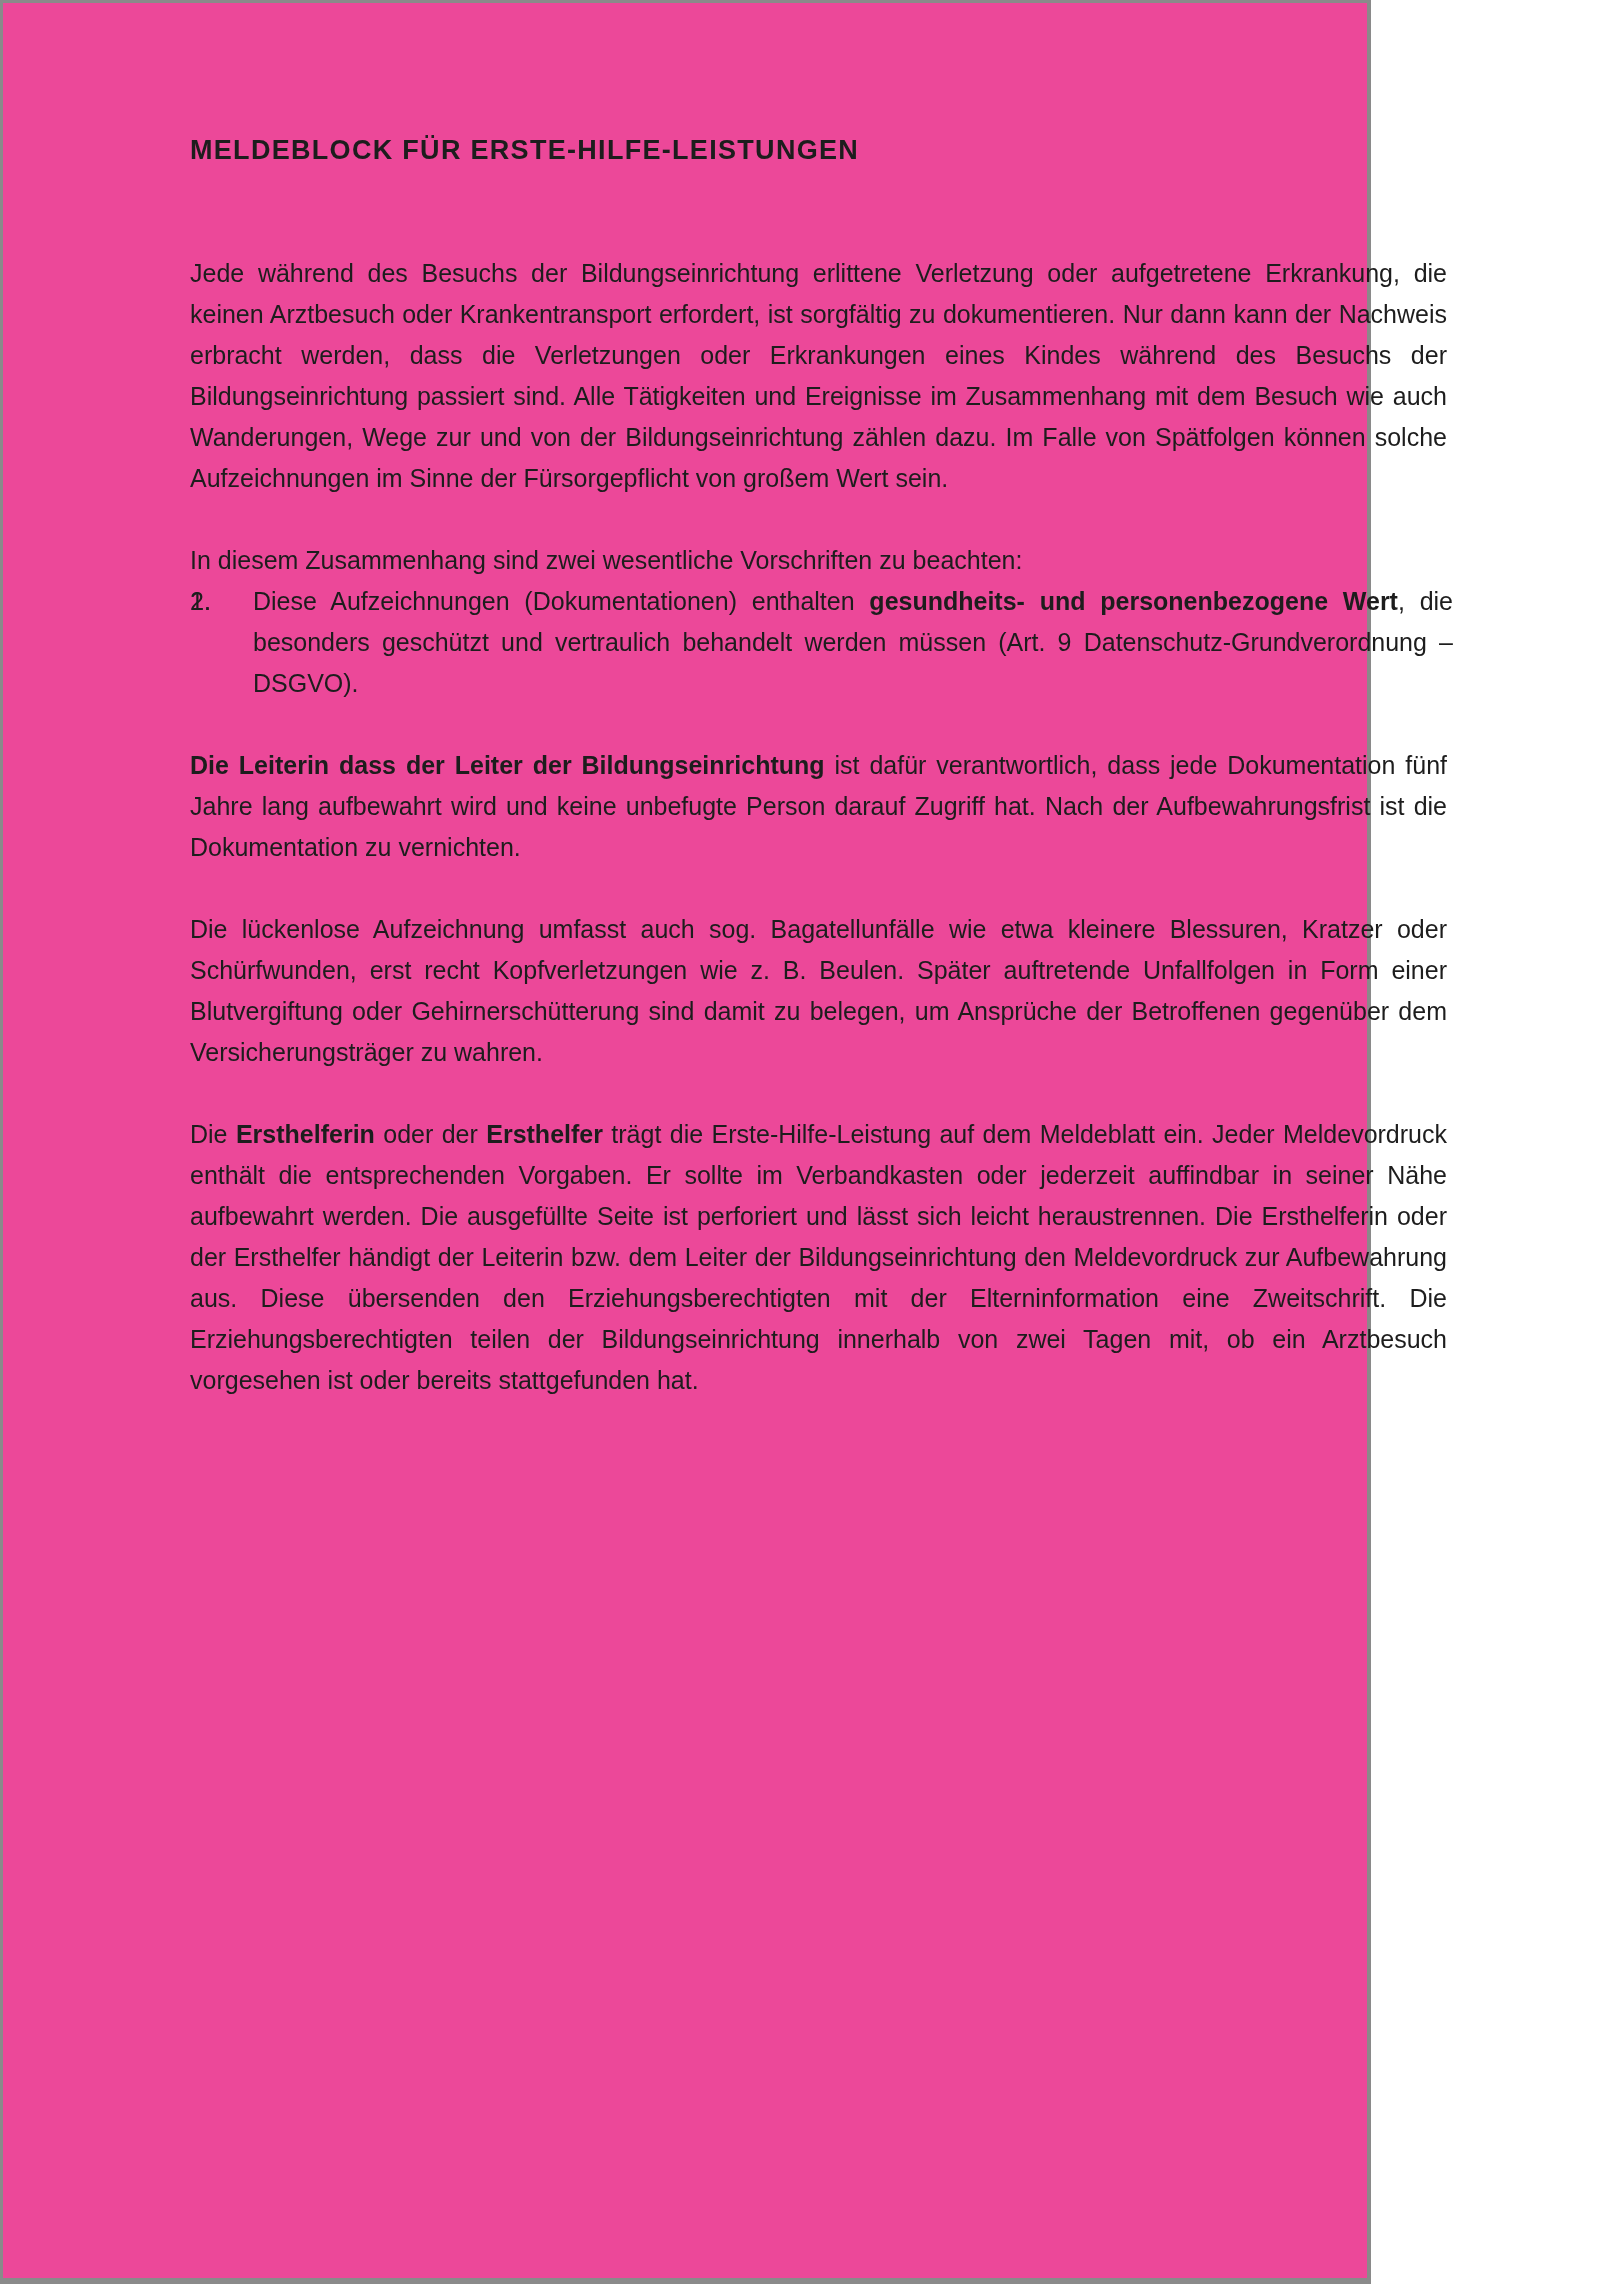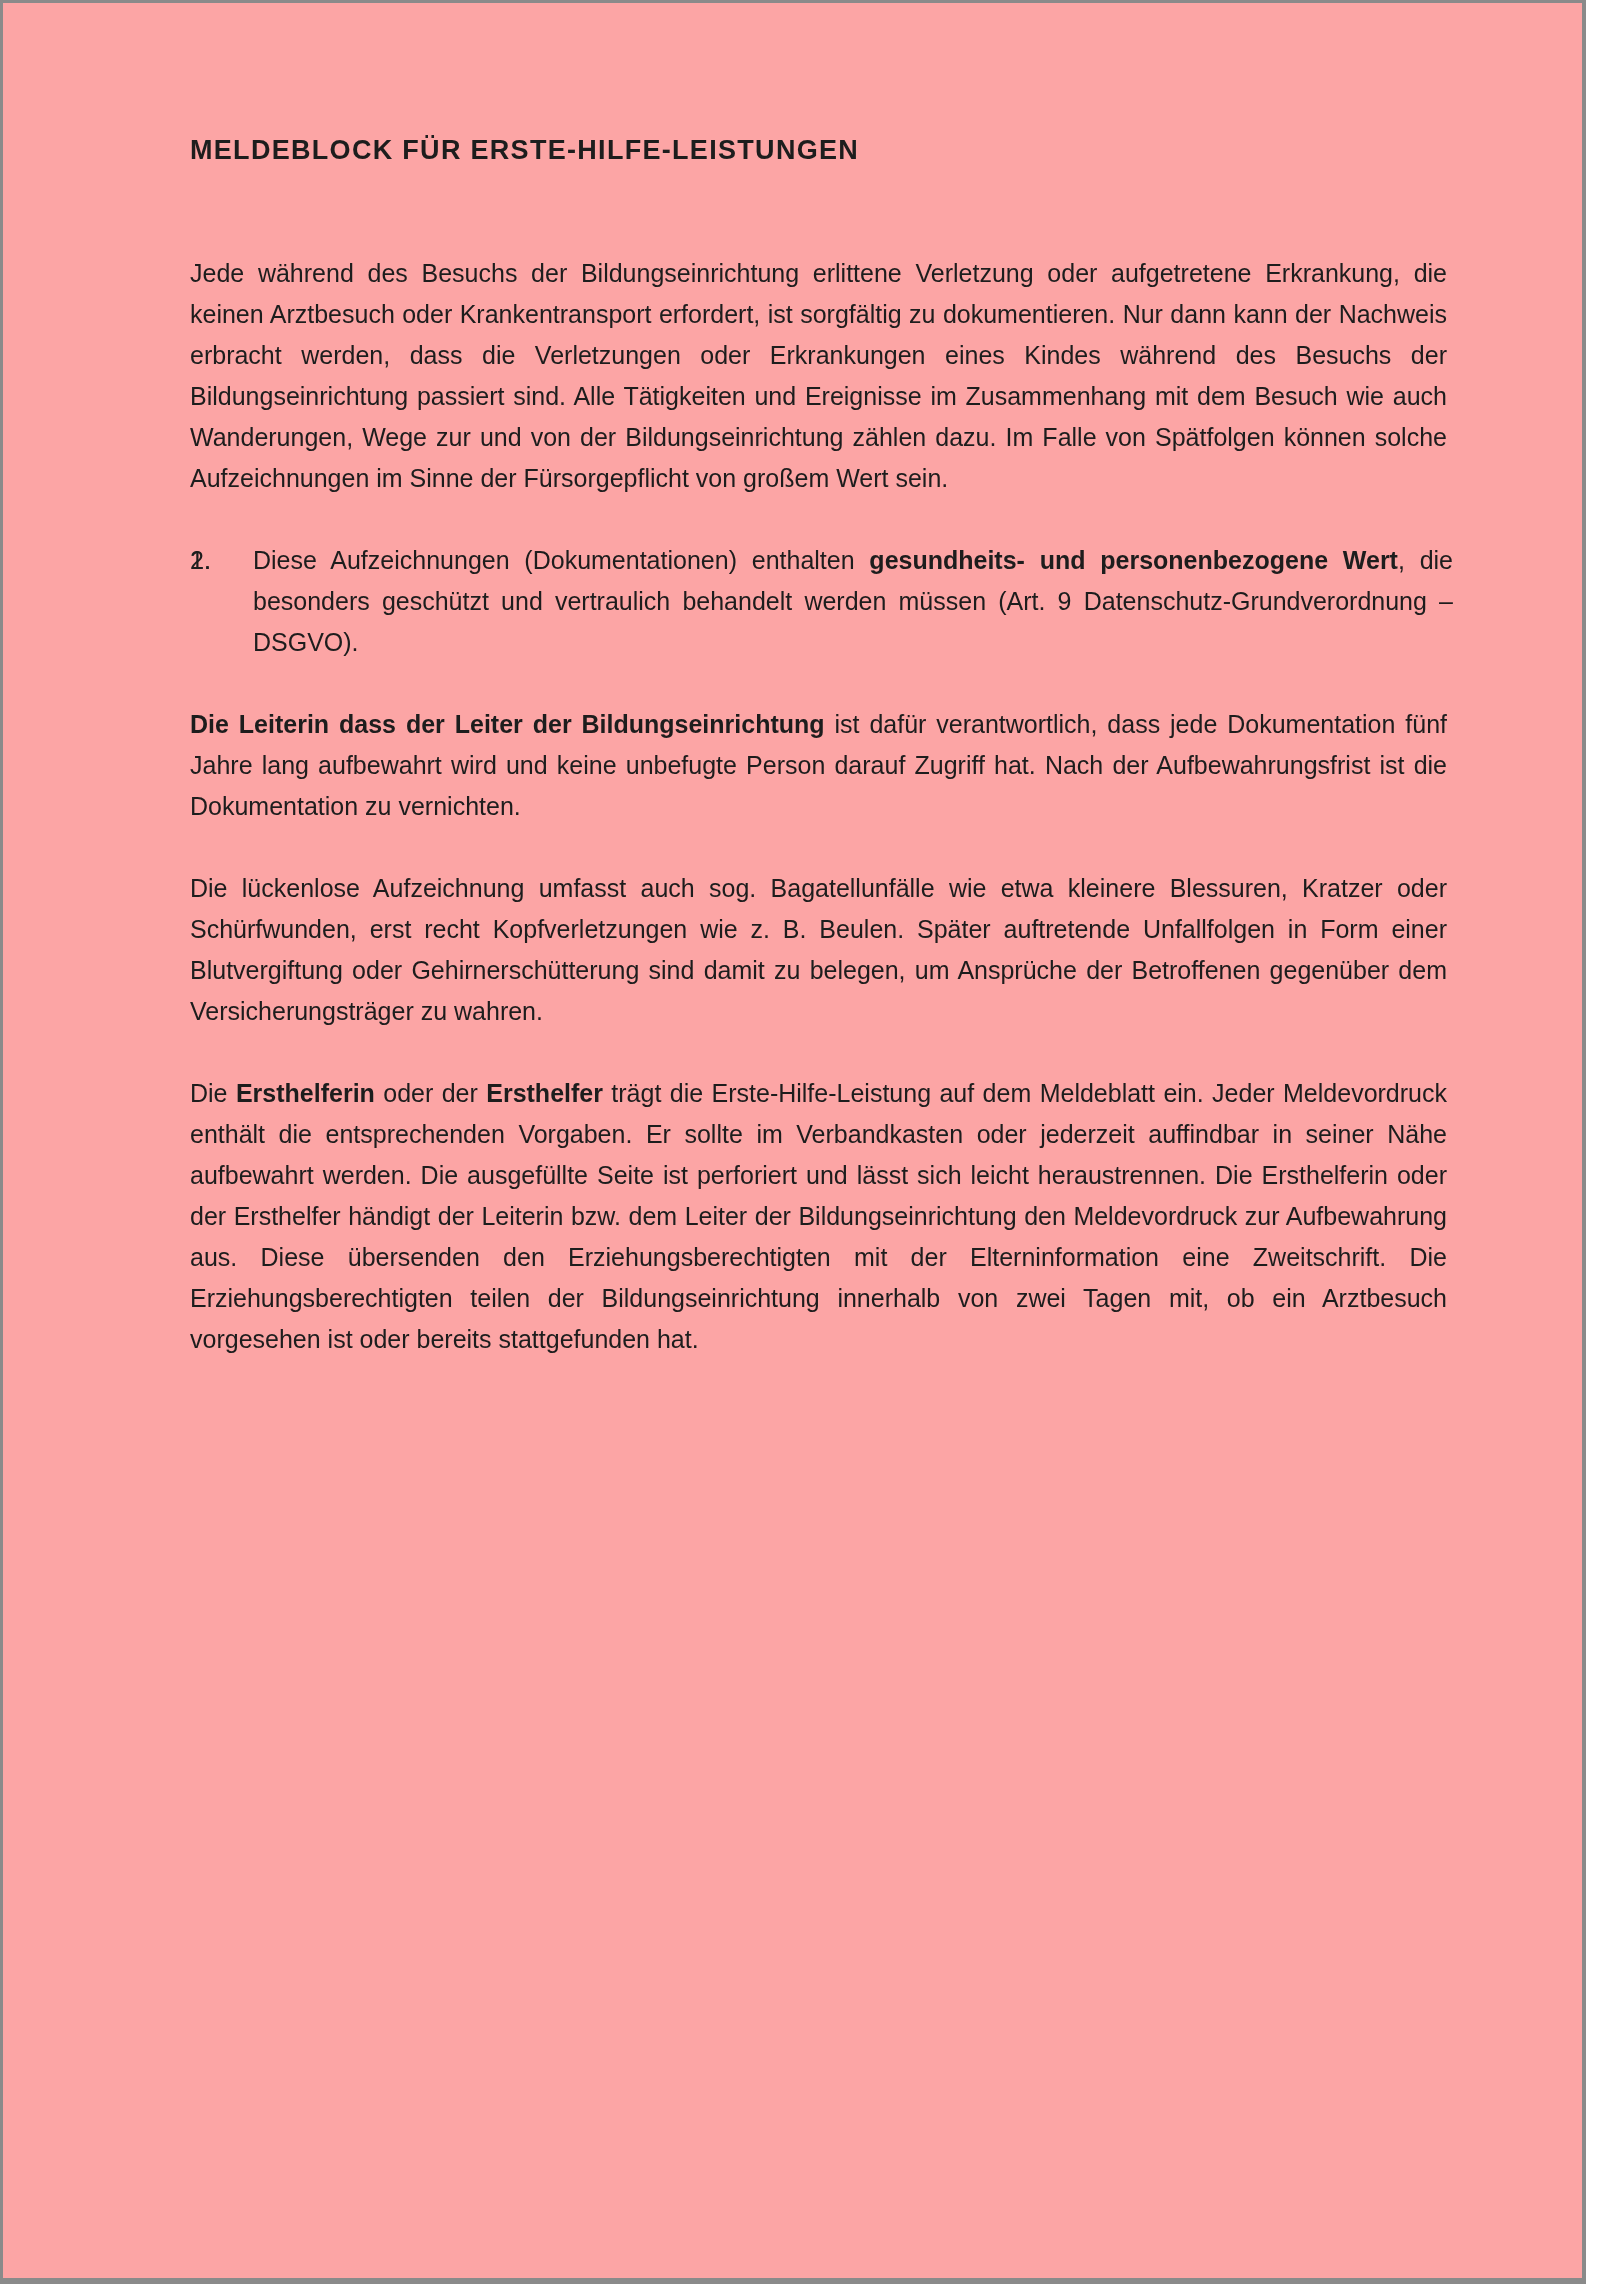--- a/index.html
+++ b/index.html
@@ -3,23 +3,23 @@
 <meta charset="utf-8">
 <title>Meldeblock für Erste-Hilfe-Leistungen</title>
 <style>
   html, body {
     margin: 0;
     padding: 0;
     background: #ffffff;
   }
   .page {
     box-sizing: border-box;
-    width: 1586px;
+    width: 1371px;
     height: 2284px;
-    background: #fca5a5;
+    background: #ec4899;
     border: 3.9px solid #8a8a8a;
     border-bottom-width: 6.4px;
     border-right-width: 4.5px;
     position: relative;
     font-family: "Liberation Sans", sans-serif;
     color: #1d1d1d;
   }
   .content {
     position: absolute;
     left: 187px;
@@ -61,20 +61,21 @@
 </head>
 <body>
 
 <div class="page">
   <div class="content">
 
     <h1>MELDEBLOCK FÜR ERSTE-HILFE-LEISTUNGEN</h1>
 
     <p><span>Jede während des Besuchs der Bildungseinrichtung erlittene Verletzung oder aufgetretene Erkrankung, die keinen Arztbesuch oder Krankentransport erfordert, ist sorgfältig zu dokumentieren. Nur dann kann der Nachweis erbracht werden, dass die Verletzungen oder Erkrankungen eines Kindes während des Besuchs der Bildungseinrichtung passiert sind. Alle Tätigkeiten und Ereignisse im Zusammenhang mit dem Besuch wie auch Wanderungen, Wege zur und von der Bildungseinrichtung zählen dazu. Im Falle von Spätfolgen können solche Aufzeichnungen im Sinne der Fürsorgepflicht von großem Wert sein.</span></p>
 
+    <p class="tight">In diesem Zusammenhang sind zwei wesentliche Vorschriften zu beachten:</p>
 
     <ol class="provisions">
       <li>
         <span class="num">1.</span>
       </li>
       <li>
         <span class="num">2.</span>
         <span><span>Diese Aufzeichnungen (Dokumentationen) enthalten </span><span class="b">gesundheits- und personenbezogene Wert</span><span>, die besonders geschützt und vertraulich behandelt werden müssen (Art. 9 Datenschutz-Grundverordnung – DSGVO).</span></span>
       </li>
     </ol>

